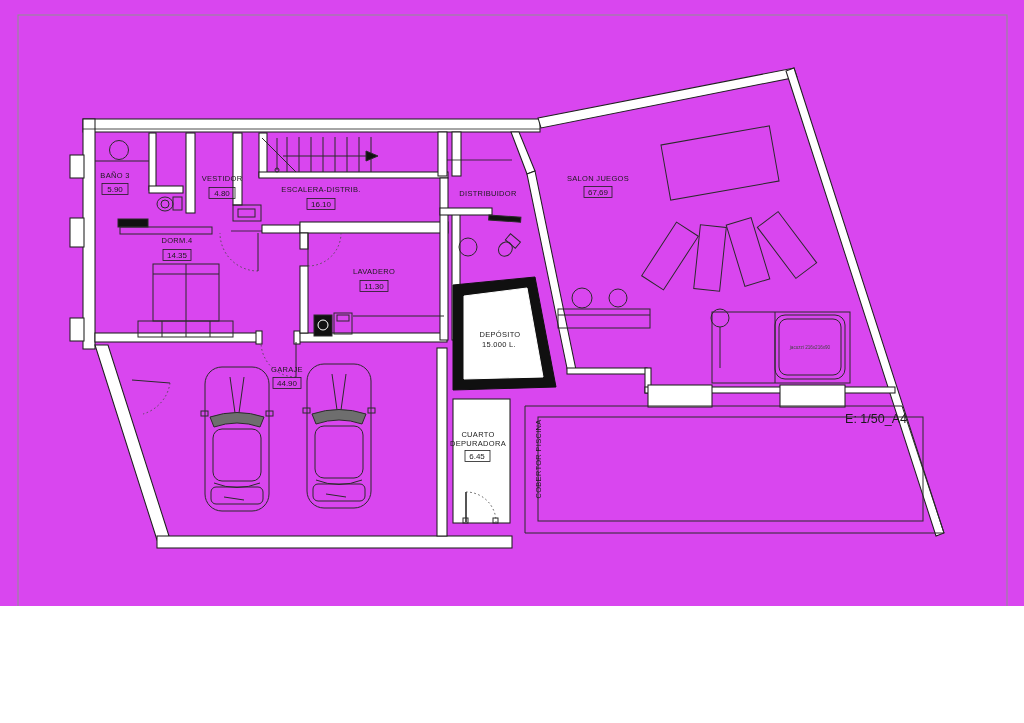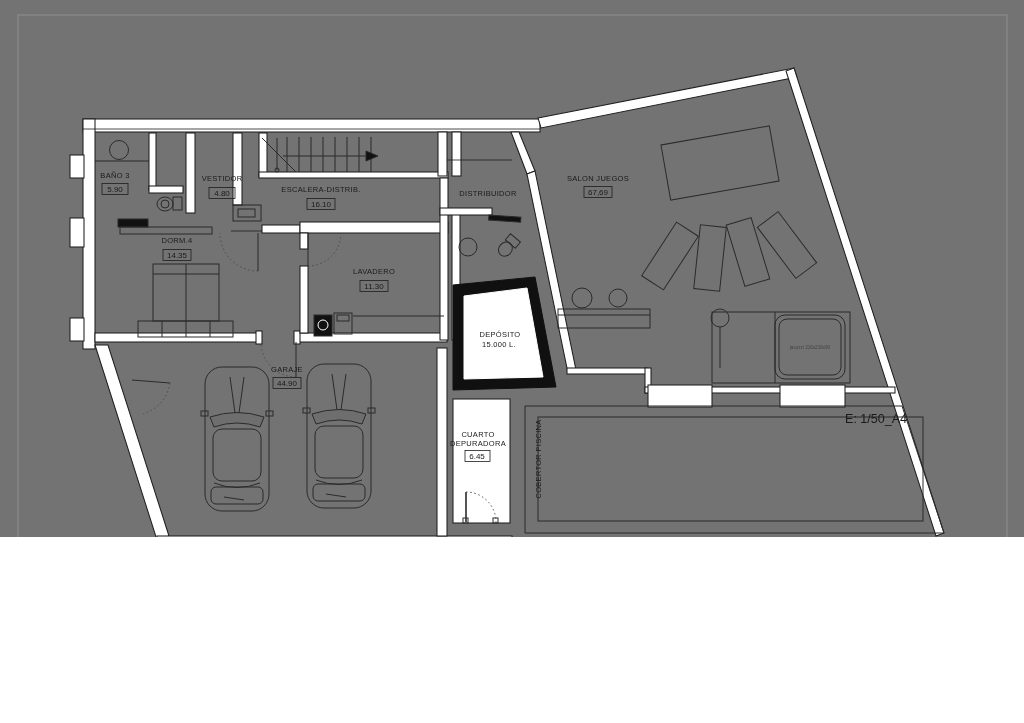--- a/index.html
+++ b/index.html
@@ -1,16 +1,16 @@
 <!DOCTYPE html>
 <html><head>
 <meta charset="utf-8">
 <style>
   html,body{margin:0;padding:0;background:#fff;}
-  .sheet{position:relative;width:1024px;height:537px;background:#737373;overflow:hidden;
+  .sheet{position:relative;width:1024px;height:606px;background:#d946ef;overflow:hidden;
          font-family:"Liberation Sans",sans-serif;}
   svg{display:block;}
   text{font-family:"Liberation Sans",sans-serif;fill:#1a1a1a;}
   .room-name{font-size:7.5px;letter-spacing:.3px;}
   .room-val{font-size:8px;}
   .tiny{font-size:4.6px;fill:#444;}
   .scale-note{font-size:12.5px;}
   .sheet-title{font-size:15.5px;fill:#3a3a3a;letter-spacing:.4px;}
   .logo-big{font-family:"Liberation Sans",sans-serif;font-weight:400;}
 </style>

